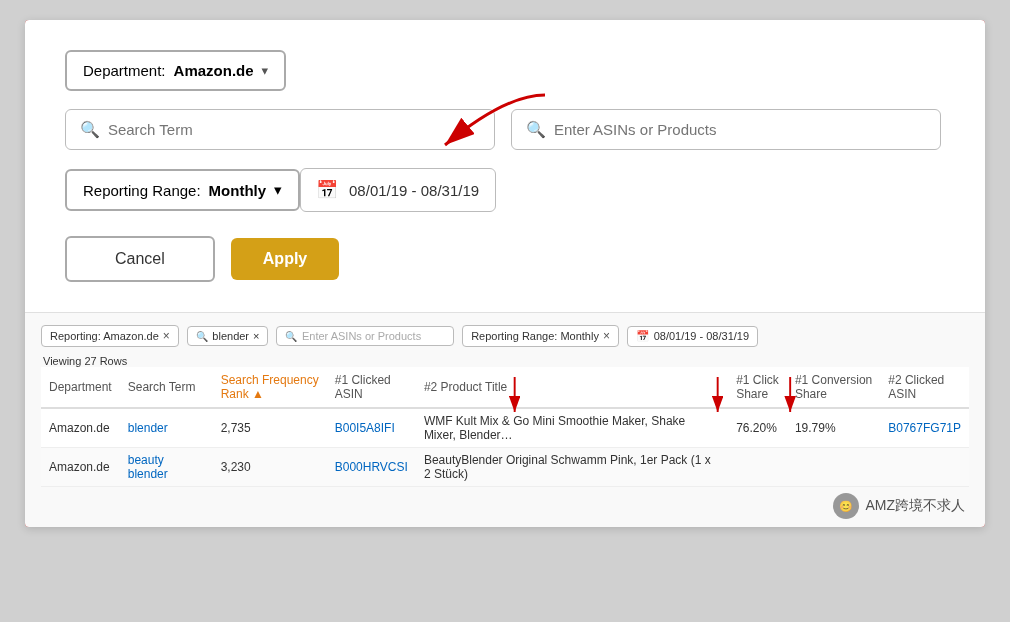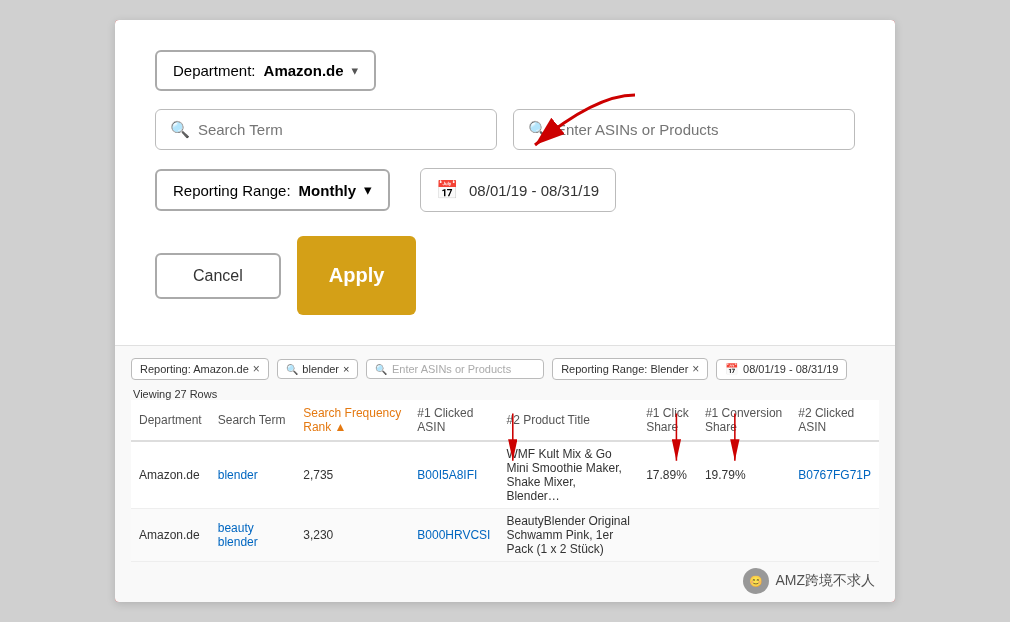--- a/index.html
+++ b/index.html
@@ -9,21 +9,21 @@
       display: flex;
       justify-content: center;
       align-items: flex-start;
       min-height: 622px;
       padding: 20px;
     }
     .main-container {
       background: #b91c1c;
       border-radius: 4px;
       box-shadow: 0 2px 8px rgba(0,0,0,0.15);
-      width: 780px;
+      width: 960px;
       overflow: hidden;
     }
 
     
     .filter-panel {
       background: #fff;
       padding: 30px 40px 30px 40px;
       border-bottom: 1px solid #e0e0e0;
       position: relative;
     }
@@ -71,21 +71,21 @@
       outline: none;
       font-size: 15px;
       color: #999;
       width: 100%;
       background: transparent;
     }
 
     .reporting-row {
       display: flex;
       align-items: center;
-      gap: 30px;
+      gap: 0;
       margin-bottom: 24px;
     }
 
     .reporting-dropdown {
       display: flex;
       align-items: center;
       gap: 8px;
       border: 2px solid #aaa;
       border-radius: 6px;
       padding: 10px 16px;
@@ -112,31 +112,31 @@
     }
 
     .button-row {
       display: flex;
       align-items: center;
       gap: 16px;
     }
     .btn-cancel {
       border: 2px solid #aaa;
       border-radius: 6px;
-      padding: 12px 36px;
+      padding: 12px 48px;
       font-size: 16px;
       background: #fff;
       cursor: pointer;
       color: #333;
     }
     .btn-apply {
       border: none;
       border-radius: 6px;
-      padding: 28px 32px;
-      font-size: 20px;
+      padding: 12px 32px;
+      font-size: 16px;
       font-weight: bold;
       background: #d4a017;
       color: #fff;
       cursor: pointer;
     }
 
     
     .arrow-annotation {
       position: absolute;
       top: 70px;
@@ -334,21 +334,21 @@
       <div class="filter-tag-search">
         <span style="font-size:10px;">🔍</span>
         <span>blender</span>
         <span class="x-btn">×</span>
       </div>
       <div class="filter-tag-asin">
         <span style="font-size:10px;">🔍</span>
         <span style="color:#aaa;">Enter ASINs or Products</span>
       </div>
       <div class="filter-tag">
-        <span>Reporting Range: Blender</span>
+        <span>Reporting Range: Monthly</span>
         <span class="x-btn">×</span>
       </div>
       <div class="filter-tag">
         <span>📅</span>
         <span>08/01/19 - 08/31/19</span>
       </div>
     </div>
 
     <div class="viewing-text">Viewing 27 Rows</div>
 
@@ -381,21 +381,21 @@
             <th>#2 Clicked<br>ASIN</th>
           </tr>
         </thead>
         <tbody id="table-body">
         <tr>
     <td>Amazon.de</td>
     <td><a href="#">blender</a></td>
     <td>2,735</td>
     <td><a href="#">B00I5A8IFI</a></td>
     <td>WMF Kult Mix &amp; Go Mini Smoothie Maker, Shake Mixer, Blender…</td>
-    <td>17.89%</td>
+    <td>76.20%</td>
     <td>19.79%</td>
     <td><a href="#">B0767FG71P</a></td>
   </tr>
             <tr>
     <td>Amazon.de</td>
     <td><a href="#">beauty blender</a></td>
     <td>3,230</td>
     <td><a href="#">B000HRVCSI</a></td>
     <td>BeautyBlender Original Schwamm Pink, 1er Pack (1 x 2 Stück)</td>
     <td></td>

